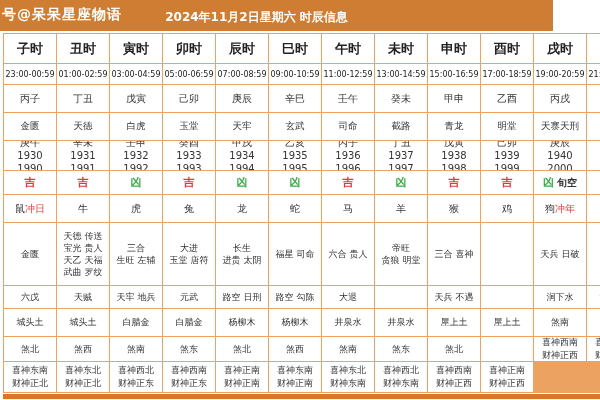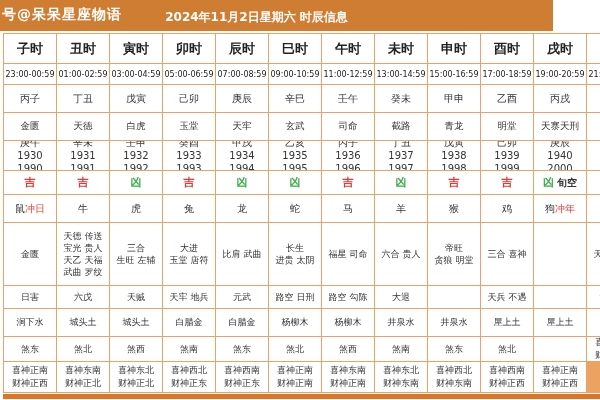--- a/index.html
+++ b/index.html
@@ -311,23 +311,20 @@
         </div>
         <div class="cell row-7">
           <span class="txt">三合
 生旺 左辅</span>
         </div>
         <div class="cell row-7">
           <span class="txt">大进
 玉堂 唐符</span>
         </div>
         <div class="cell row-7">
-          <span class="txt">比肩 武曲</span>
-        </div>
-        <div class="cell row-7">
           <span class="txt">长生
 进贵 太阴</span>
         </div>
         <div class="cell row-7">
           <span class="txt">福星 司命</span>
         </div>
         <div class="cell row-7">
           <span class="txt">六合 贵人</span>
         </div>
         <div class="cell row-7">

